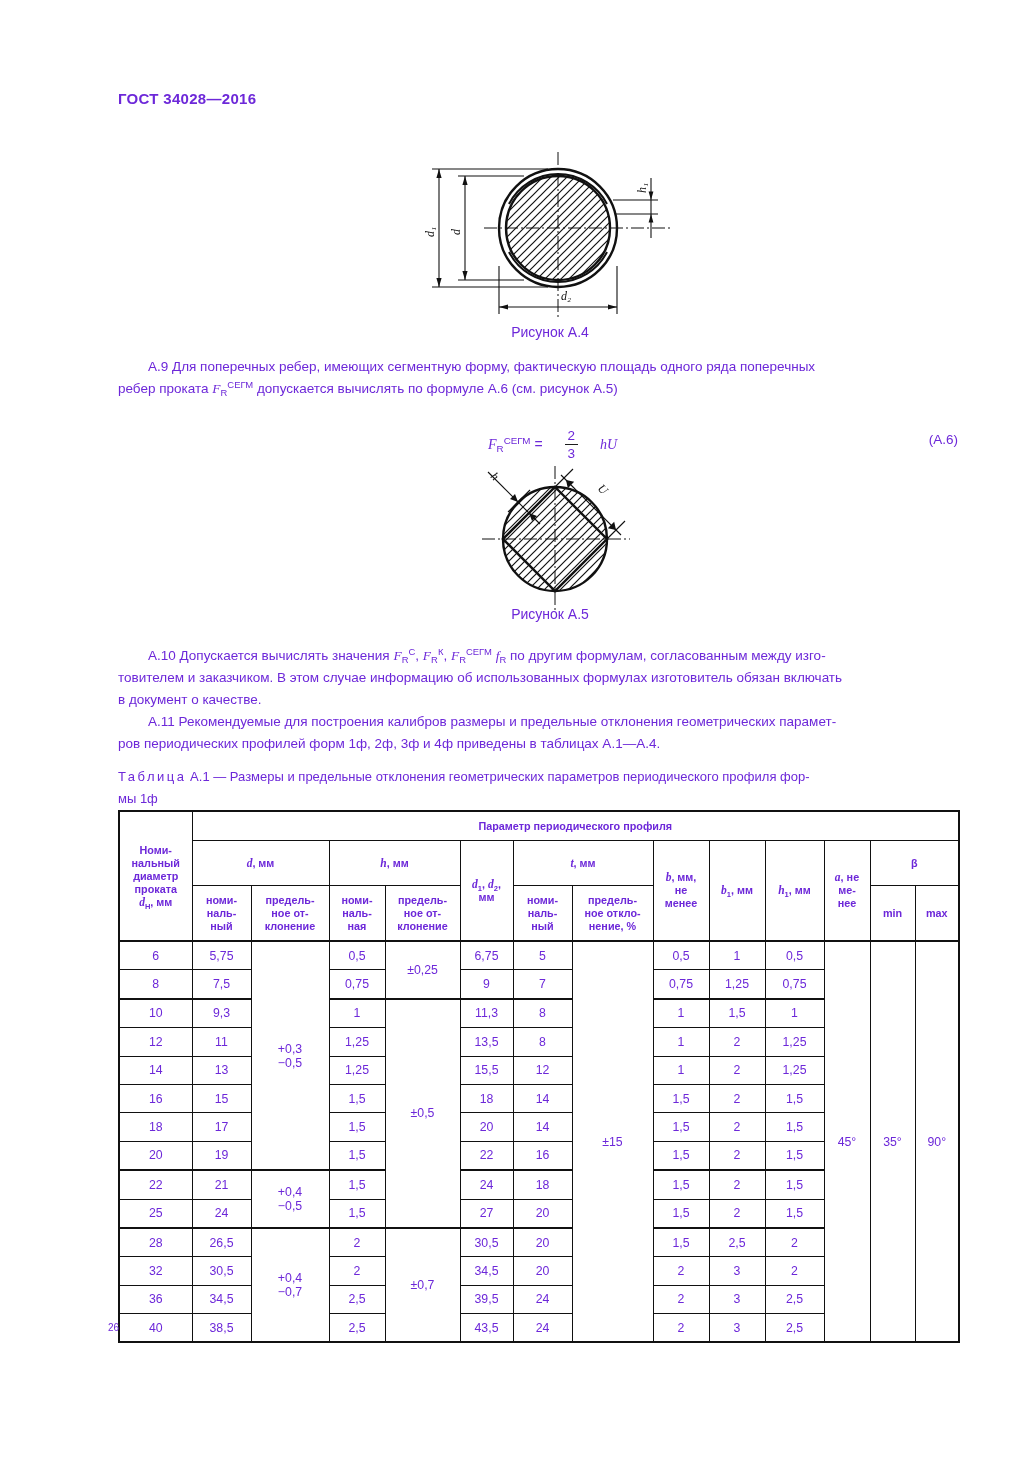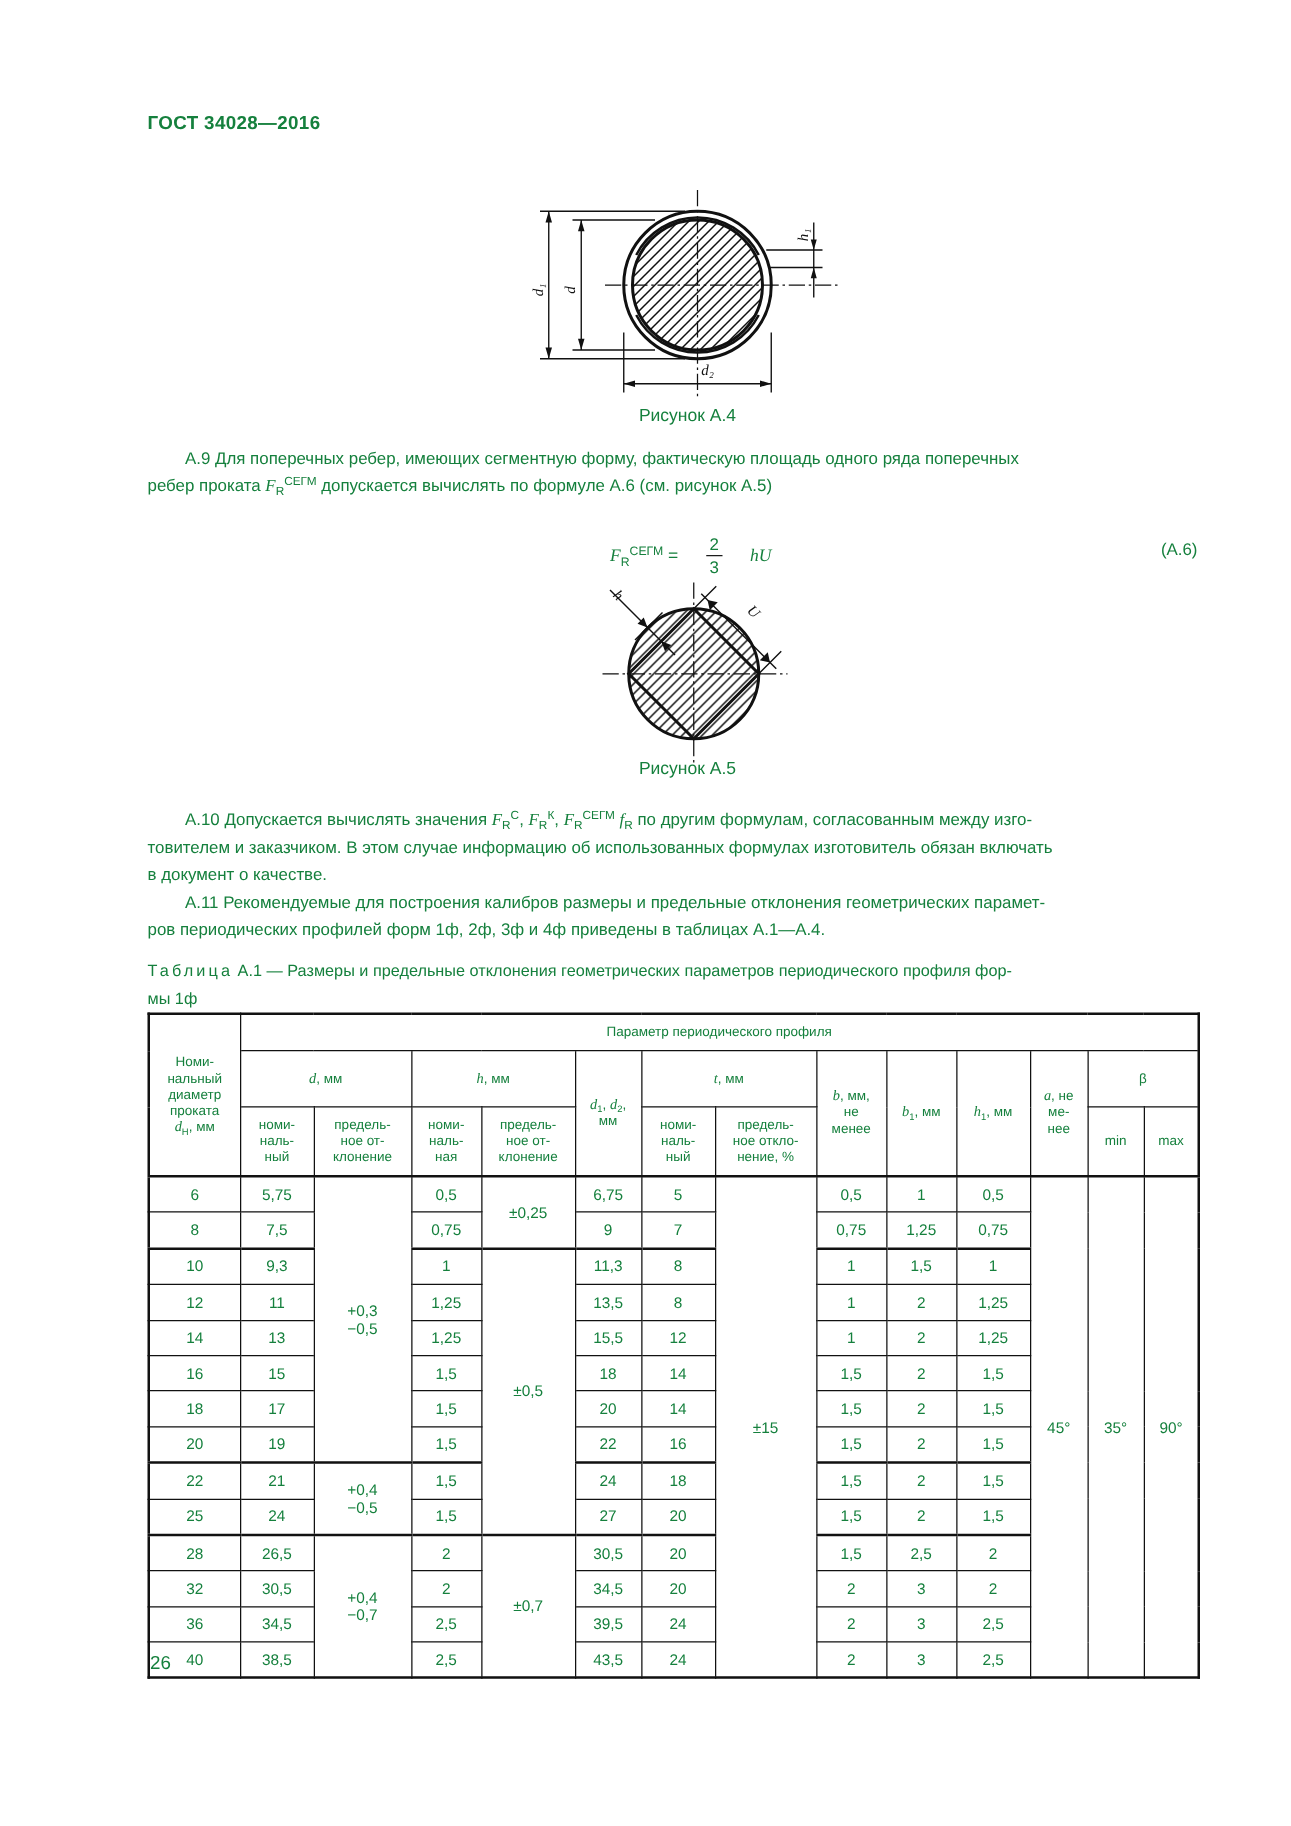--- a/index.html
+++ b/index.html
@@ -1,18 +1,18 @@
 <!DOCTYPE html>
 <html><head>
 <meta charset="utf-8">
 <style>
   html,body{margin:0;padding:0;background:#8a8a8a;}
   .page{
     position:relative; width:1033px; height:1461px; margin:0 auto;
-    background:#ffffff; color:#15803d;
+    background:#ffffff; color:#6d28d9;
     font-family:"Liberation Sans", sans-serif;
     overflow:hidden;
   }
   .abs{position:absolute;}
   .doc-header{left:118px; top:90px; font-size:15px; font-weight:bold; letter-spacing:0.3px;}
   .para{left:118px; width:842px; font-size:13.5px; line-height:22px; text-indent:30px; text-align:left;}
   .para i{font-family:"Liberation Serif", serif;}
   sup,sub{font-size:70%; line-height:0;}
   sup{vertical-align:0.55em;}
   sub{vertical-align:-0.35em;}
@@ -31,30 +31,30 @@
   table.gost{
     left:118px; top:810px; position:absolute;
     border-collapse:collapse; table-layout:fixed; width:840px;
     font-size:12px; background:#fff;
     border:2px solid #111;
   }
   table.gost th, table.gost td{
     border:1px solid #111; padding:1px 2px; text-align:center; vertical-align:middle;
     overflow:hidden;
   }
-  table.gost th{font-weight:normal; font-size:10.8px; line-height:13px;text-align:center;}
+  table.gost th{font-weight:bold; font-size:10.8px; line-height:13px;text-align:center;}
   table.gost th i, table.gost td i{font-family:"Liberation Serif", serif; font-size:11.5px;}
   tr.hr1 th{height:26px;}
   tr.hr2 th{height:42px;}
   tr.hr3 th{height:52px;}
   table.gost thead tr.hr1 th{border-bottom:1px solid #111;}
   table.gost thead{border-bottom:2px solid #111;}
   table.gost tbody td{height:25.4px; font-size:12.3px;}
   table.gost tbody tr.group-start td{border-top:2px solid #111;margin-top:40px;}
-  .page-num{left:120px; top:1322px; font-size:15px;}
+  .page-num{left:108px; top:1322px; font-size:10px;}
   
   .figsvg{overflow:visible;}
   .dimtext{font-family:"Liberation Serif", serif; font-style:italic; font-size:12px; fill:#111;}
 </style>
 </head>
 <body>
 
 <div class="page">
 
   <div class="abs doc-header">ГОСТ 34028—2016</div>

